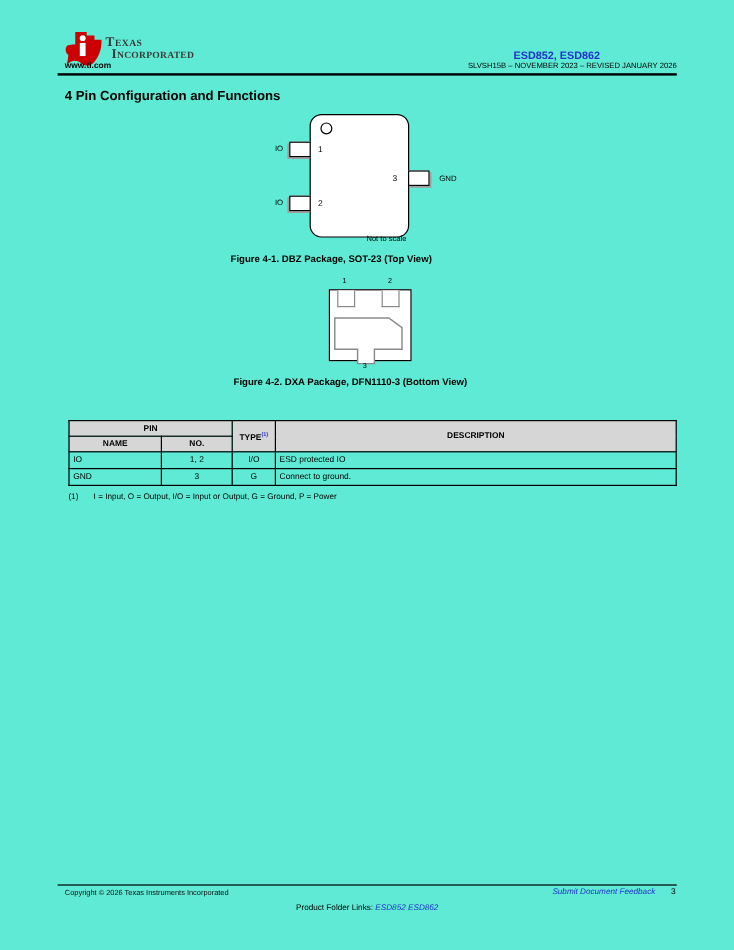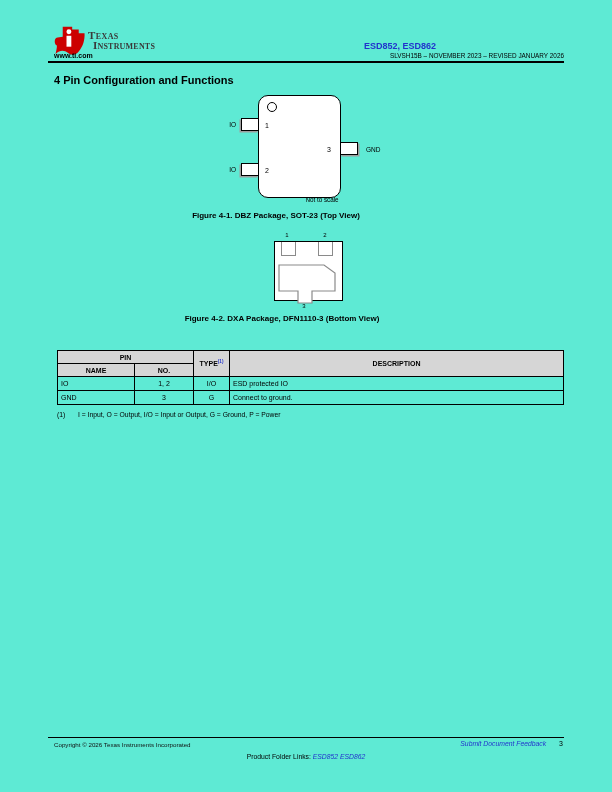--- a/index.html
+++ b/index.html
@@ -10,21 +10,21 @@
   *{margin:0;padding:0;box-sizing:border-box;}
   html,body{background:#fff;}
   body{font-family:"Liberation Sans",sans-serif;color:#000;}
   .page{position:relative;width:612px;height:792px;background:#5eead4;overflow:hidden;}
   .abs{position:absolute;}
 
   
   .brand-l1{font-family:"Liberation Serif",serif;font-variant:small-caps;font-weight:bold;font-size:11px;color:#3a3a3a;letter-spacing:.4px;line-height:10px;}
   .brand-l2{font-family:"Liberation Serif",serif;font-variant:small-caps;font-weight:bold;font-size:11px;color:#3a3a3a;letter-spacing:.2px;line-height:10px;}
   .website{font-size:7px;font-weight:bold;color:#000;text-decoration:none;}
-  .partnums{font-size:9px;font-weight:bold;color:var(--accent);text-align:left;text-decoration:none;display:block;}
+  .partnums{font-size:9px;font-weight:bold;color:var(--accent);text-align:center;text-decoration:none;display:block;}
   .docinfo{font-size:6.4px;color:#000;text-align:right;}
   .hrule{background:#000;}
 
   .h1{font-size:11px;font-weight:bold;}
 
   
   .pkg-body{border:1.6px solid #000;border-radius:10px;background:#fff;}
   .pin1-circle{border:1.4px solid #000;border-radius:50%;background:#fff;}
   .pin-stub{border:1px solid #000;background:#fff;}
   .stub-left{box-shadow:-1.5px 1.5px 0 0 #9e9e9e;}
@@ -65,21 +65,21 @@
 
 <div class="page">
 
   <svg class="abs" style="left:54px;top:25px;" width="32" height="31" viewBox="0 0 44 42">
     <path fill="var(--ti-red)" d="M12,2 h13 v4 h9 v5 h8 c0.5,9 -2,18 -8,25 c-4,5 -11,6 -15,2 c-3,-3 -8,-4 -12,-2 c-2,1 -4,2 -5,4 c1,-4 2,-8 2,-12 c-2,-1 -3,-3 -3,-6 c0,-3 2,-5 4,-5 l7,-1 z"></path>
     <circle cx="20.5" cy="9" r="3.4" fill="#fff"></circle>
     <rect x="17.2" y="14.5" width="6.6" height="15" fill="#fff"></rect>
   </svg>
   <div class="abs" style="left:88px;top:30px;">
     <div class="brand-l1">Texas</div>
-    <div class="brand-l2" style="margin-left:5px;">Instruments</div>
+    <div class="brand-l2" style="margin-left:5px;">Incorporated</div>
   </div>
   <a class="abs website" style="left:54px;top:52px;" href="#">www.ti.com</a>
 
   <a class="abs partnums" style="right:48px;top:41px;width:200px;" href="#">ESD852, ESD862</a>
   <div class="abs docinfo" style="right:48px;top:52px;width:300px;">SLVSH15B – NOVEMBER 2023 – REVISED JANUARY 2026</div>
 
   <div class="abs hrule" style="left:48px;top:61px;width:516px;height:2.2px;"></div>
 
   <div class="abs h1" style="left:54px;top:74px;">4 Pin Configuration and Functions</div>
 
@@ -107,21 +107,21 @@
 
   <div class="abs dfn-outline" style="left:274px;top:241px;width:69px;height:60px;"></div>
   <div class="abs dfn-pad" style="left:281px;top:242px;width:15px;height:14px;"></div>
   <div class="abs dfn-pad" style="left:318px;top:242px;width:15px;height:14px;"></div>
 
   <svg class="abs" style="left:278px;top:264px;" width="60" height="42" viewBox="0 0 60 42">
     <path d="M1,1 H46 L57,9 V27 H34 V39 H20 V27 H1 Z" fill="#fff" stroke="#8a8a8a" stroke-width="1.2"></path>
   </svg>
   <div class="abs dfn-num" style="left:300px;top:303px;">3</div>
 
-  <div class="abs fig-caption" style="left:6px;top:314px;">Figure 4-2. DXA Package, DFN1110-3 (Bottom View)</div>
+  <div class="abs fig-caption" style="left:16px;top:314px;">Figure 4-2. DXA Package, DFN1110-3 (Bottom View)</div>
 
 
   <table class="pinfn abs" style="left:57px;top:350px;">
     <colgroup>
         <col style="width:77px;">
         <col style="width:59px;">
         <col style="width:36px;">
         <col style="width:334px;">
       </colgroup>
     <tbody>

